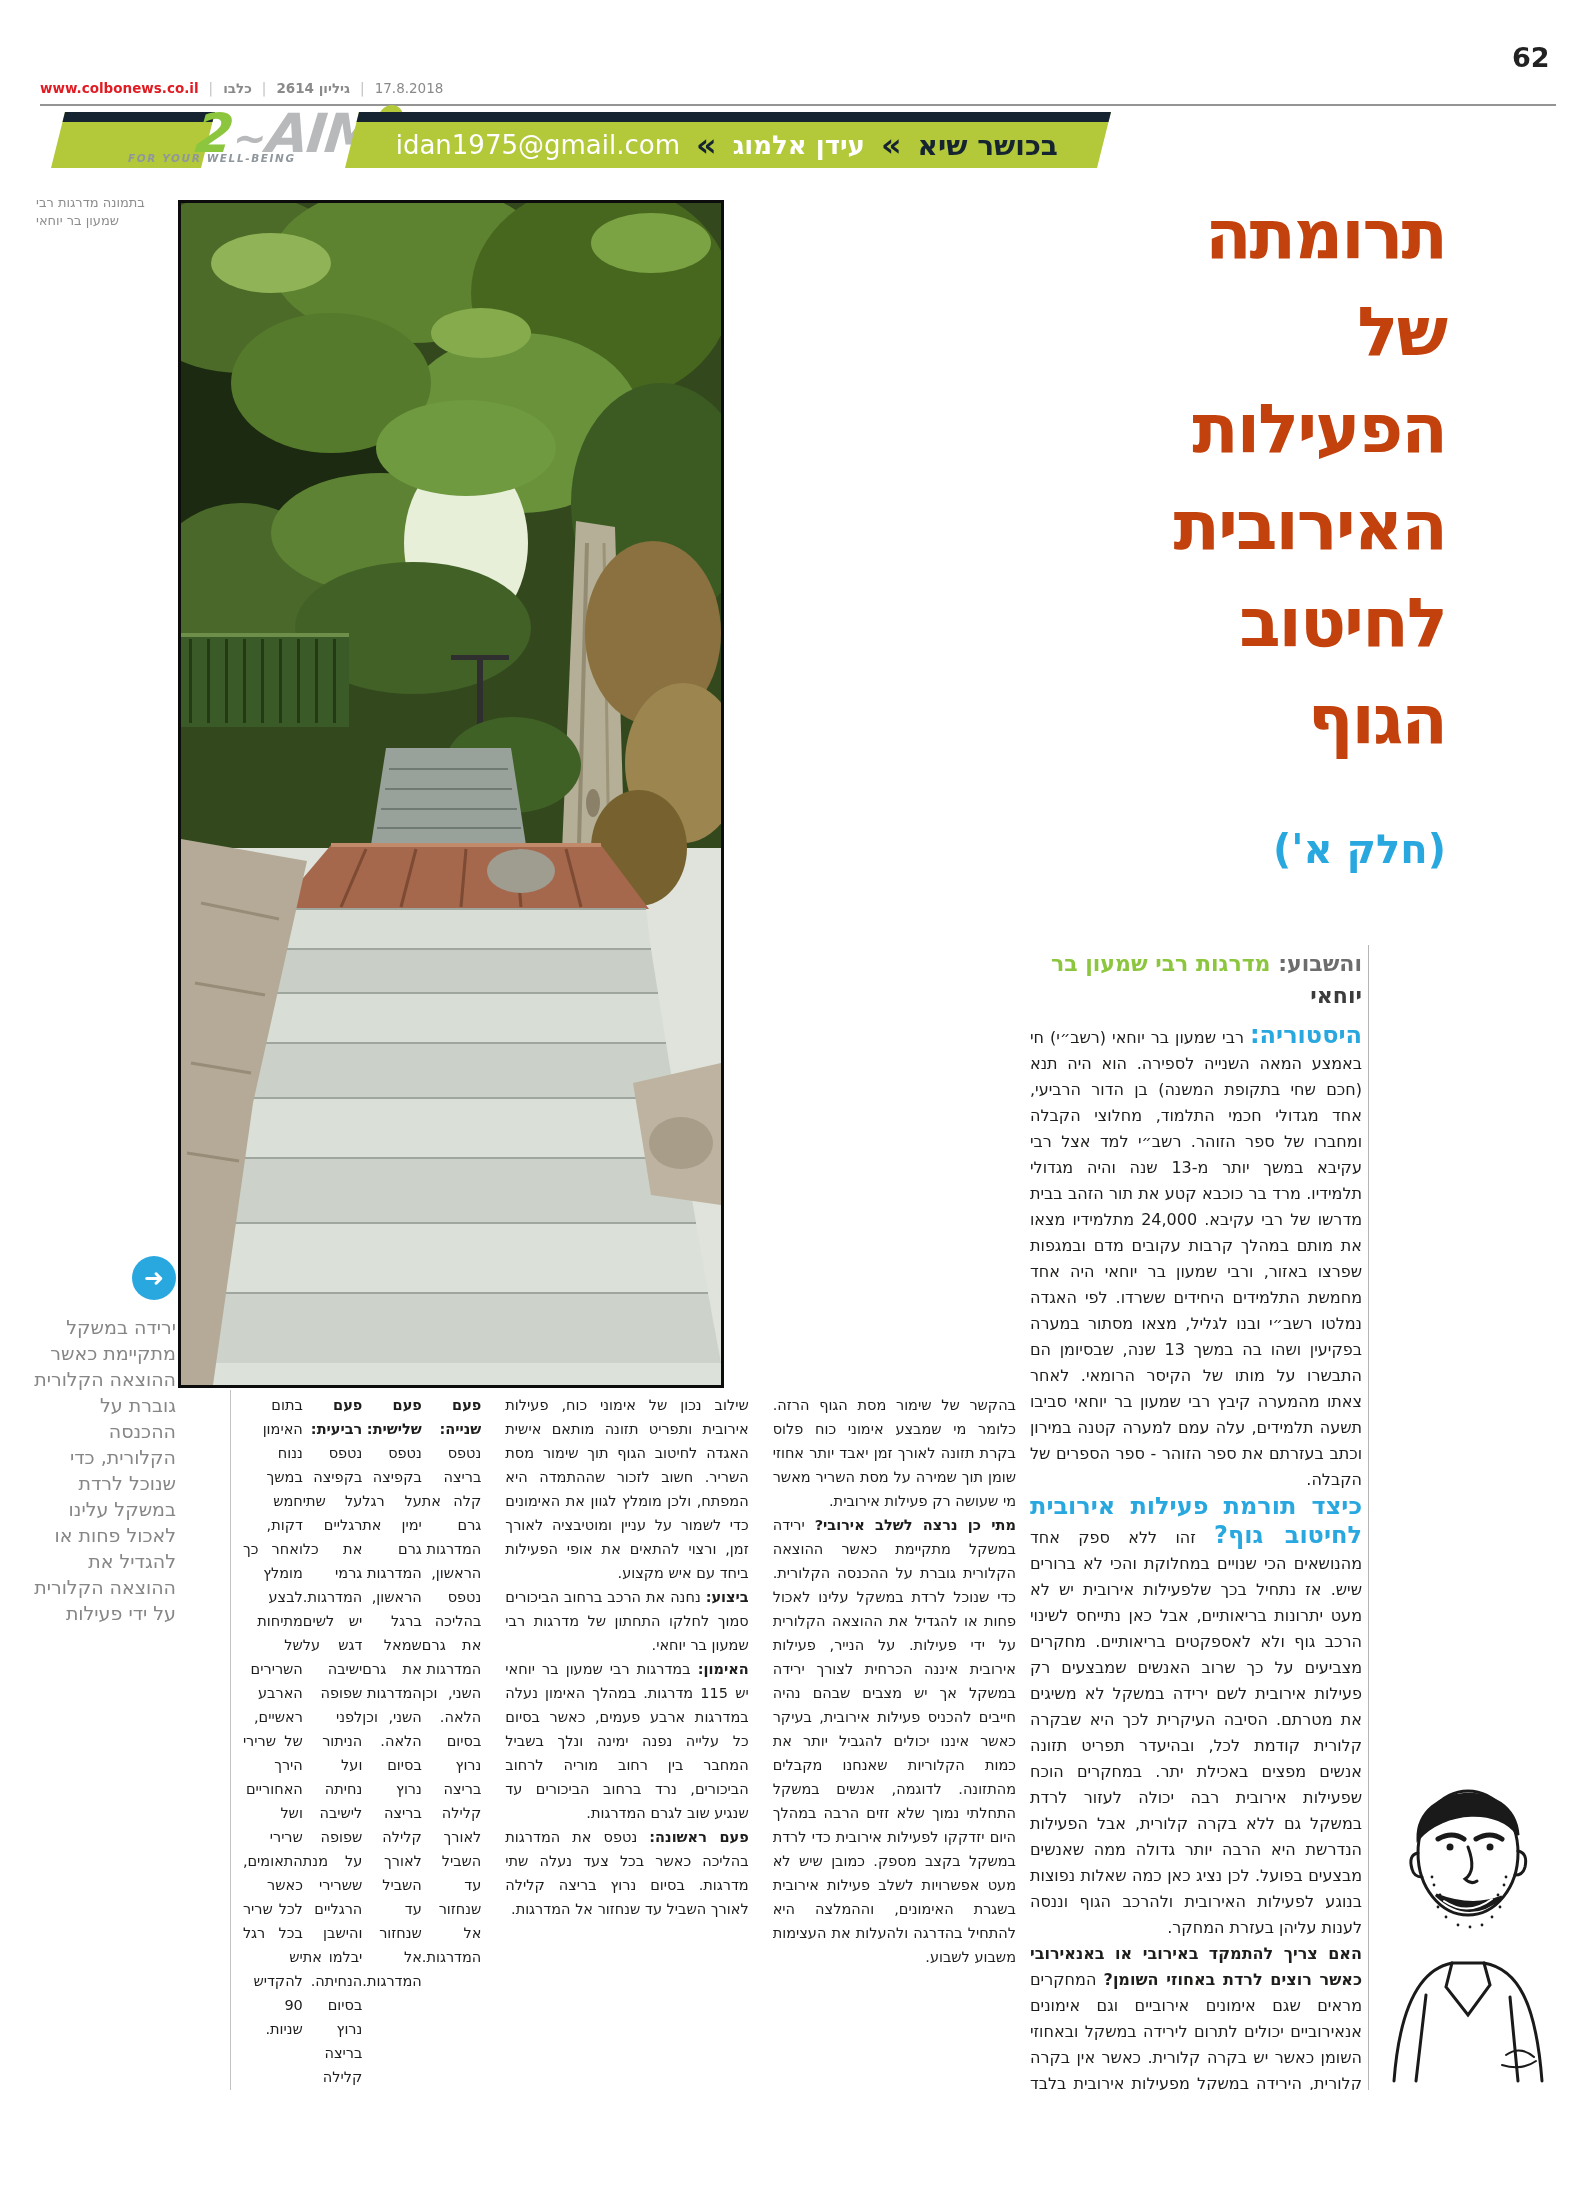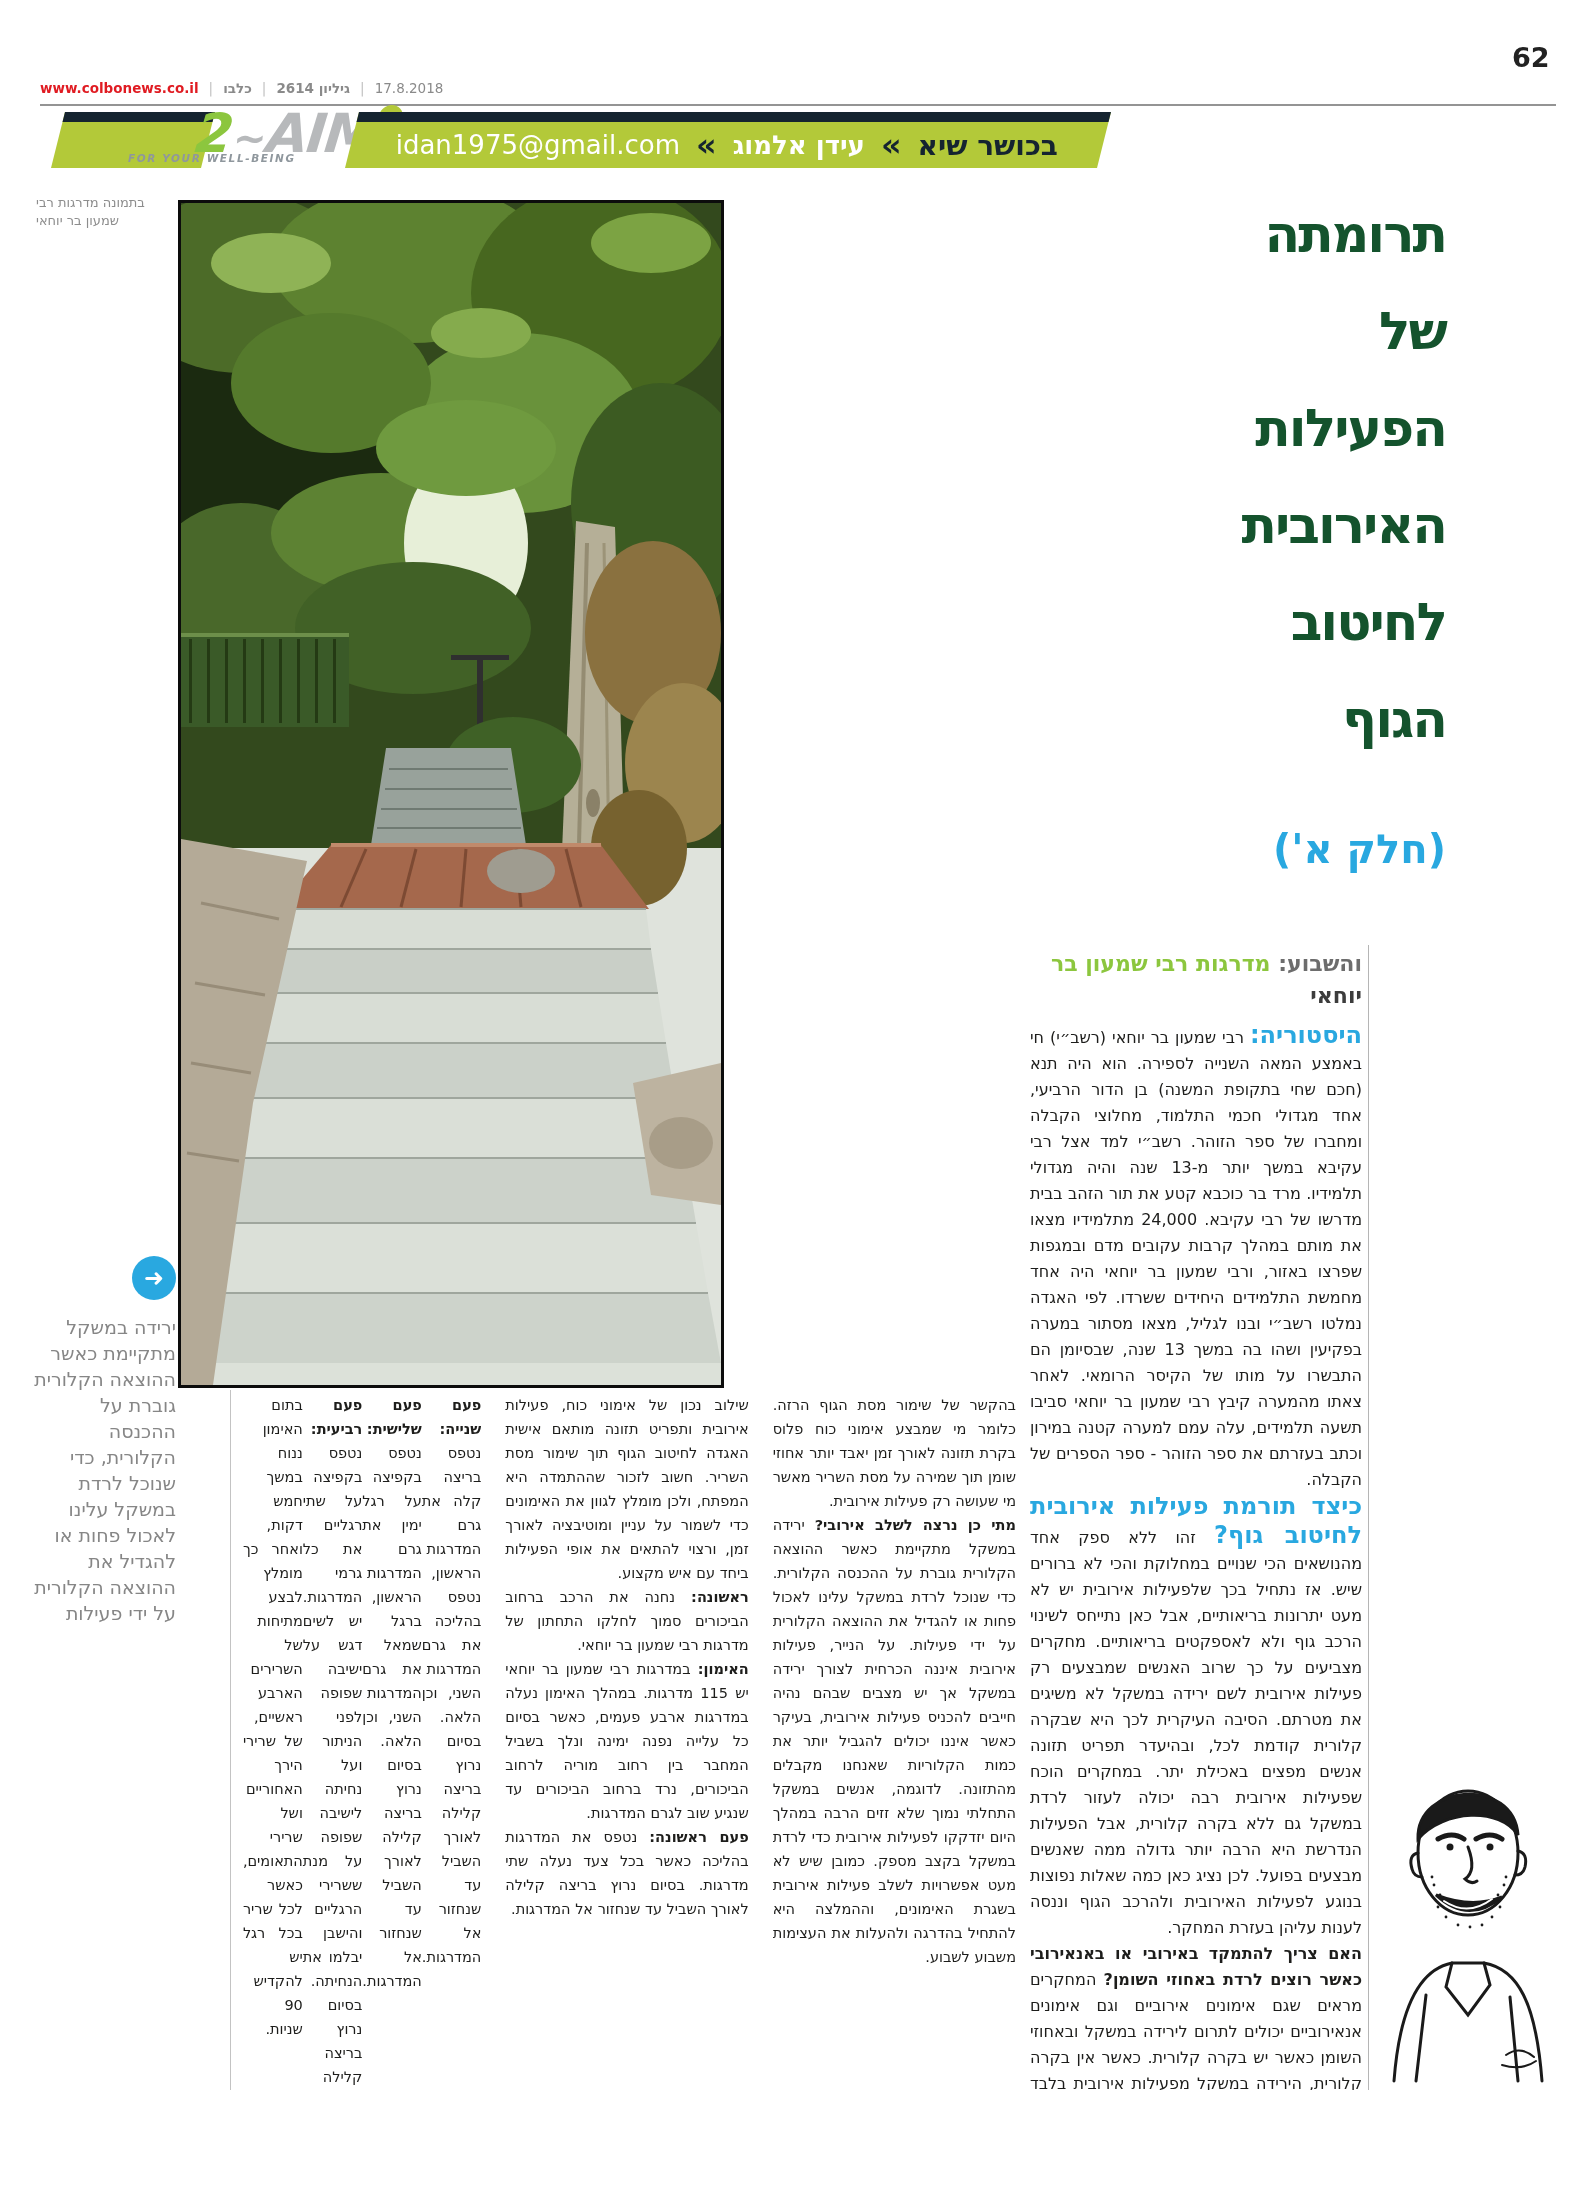--- a/index.html
+++ b/index.html
@@ -33,21 +33,21 @@
   .tagline{position:absolute;left:128px;top:152px;width:220px;color:#8f979d;font-size:10.5px;
            font-weight:700;letter-spacing:1.6px;font-style:italic;}
   
   .photo{position:absolute;left:178px;top:200px;width:540px;height:1182px;border:3px solid #0c0c0c;
          box-sizing:content-box;background:#dfe3dc;}
   .photo svg{display:block;}
   .caption{position:absolute;left:36px;top:194px;width:132px;font-size:13px;line-height:18px;
            color:#8d8d8d;text-align:left;direction:rtl;}
   
   .headline{position:absolute;left:1128px;top:186px;width:318px;text-align:right;direction:rtl;}
-  .headline .hl{color:#14532d;font-size:52px;line-height:97px;font-weight:800;letter-spacing:-2px;}
+  .headline .hl{color:#c2410c;font-size:68px;line-height:97px;font-weight:800;letter-spacing:-2px;}
   .headline .part{margin-top:58px;color:#29a8e0;font-size:40px;line-height:46px;font-weight:800;}
   
   .rtl{direction:rtl;font-weight:bold;}
   .main-col{position:absolute;left:1030px;top:948px;width:332px;height:1142px;overflow:hidden;
             direction:rtl;text-align:justify;font-size:16px;line-height:26px;}
   .week{font-size:22px;line-height:32px;font-weight:800;margin-bottom:10px;text-align:right;}
   .week .wl{color:#6d6d6d;}
   .week .wg{color:#8cc63e;}
   .week .wd{color:#3c3c3c;}
   .para{margin:0;}
@@ -220,21 +220,21 @@
     <p class="para"><span class="lead lead-dark">האם צריך להתמקד באירובי או באנאירובי כאשר רוצים לרדת באחוזי השומן?</span> <span>המחקרים מראים שגם אימונים אירוביים וגם אימונים אנאירוביים יכולים לתרום לירידה במשקל ובאחוזי השומן כאשר יש בקרה קלורית. כאשר אין בקרה קלורית, הירידה במשקל מפעילות אירובית בלבד יכולה להגיע עד לשלושה ק״ג במשך 6-12 חודשים. מנגד, כאשר יש בקרה קלורית, פעילות אירובית מסייעת לירידה של כשני ק״ג במסת השומן. עם זאת אנחנו רואים שההבדלים בירידה באחוזי השומן בעת שילוב של אימוני כוח ותפריט תזונה אל מול אירובי ותפריט תזונה הם לא דרמטיים בהקשר של ירידה במסת השומן, אבל הם דרמטיים מאוד</span></p>
   </div>
 
   <div class="bottom-cols">
     <div class="bcol">
       <p class="para"><span>בהקשר של שימור מסת הגוף הרזה. כלומר מי שמבצע אימוני כוח פלוס בקרת תזונה לאורך זמן יאבד יותר אחוזי שומן תוך שמירה על מסת השריר מאשר מי שעושה רק פעילות אירובית.</span></p>
       <p class="para"><span class="lead lead-dark">מתי כן נרצה לשלב אירובי?</span> <span>ירידה במשקל מתקיימת כאשר ההוצאה הקלורית גוברת על ההכנסה הקלורית. כדי שנוכל לרדת במשקל עלינו לאכול פחות או להגדיל את ההוצאה הקלורית על ידי פעילות. על הנייר, פעילות אירובית איננה הכרחית לצורך ירידה במשקל אך יש מצבים שבהם נהיה חייבים להכניס פעילות אירובית, בעיקר כאשר איננו יכולים להגביל יותר את כמות הקלוריות שאנחנו מקבלים מהתזונה. לדוגמה, אנשים במשקל התחלתי נמוך שלא זזים הרבה במהלך היום יזדקקו לפעילות אירובית כדי לרדת במשקל בקצב מספק. כמובן שיש לא מעט אפשרויות לשלב פעילות אירובית בשגרת האימונים, וההמלצה היא להתחיל בהדרגה ולהעלות את העצימות משבוע לשבוע.</span></p>
     </div>
     <div class="bcol">
       <p class="para"><span>שילוב נכון של אימוני כוח, פעילות אירובית ותפריט תזונה מותאם אישית האגדה לחיטוב הגוף תוך שימור מסת השריר. חשוב לזכור שההתמדה היא המפתח, ולכן מומלץ לגוון את האימונים כדי לשמור על עניין ומוטיבציה לאורך זמן, ורצוי להתאים את אופי הפעילות ביחד עם איש מקצוע.</span></p>
-      <p class="para"><span class="lead lead-dark">ראשונה:</span> <span>נחנה את הרכב ברחוב הביכורים סמוך לחלקו התחתון של מדרגות רבי שמעון בר יוחאי.</span></p>
+      <p class="para"><span class="lead lead-dark">ביצוע:</span> <span>נחנה את הרכב ברחוב הביכורים סמוך לחלקו התחתון של מדרגות רבי שמעון בר יוחאי.</span></p>
       <p class="para"><span class="lead lead-dark">האימון:</span> <span>במדרגות רבי שמעון בר יוחאי יש 115 מדרגות. במהלך האימון נעלה במדרגות ארבע פעמים, כאשר בסיום כל עלייה נפנה ימינה ונלך בשביל המחבר בין רחוב מוריה לרחוב הביכורים, נרד ברחוב הביכורים עד שנגיע שוב לגרם המדרגות.</span></p>
       <p class="para"><span class="lead lead-dark">פעם ראשונה:</span> <span>נטפס את המדרגות בהליכה כאשר בכל צעד נעלה שתי מדרגות. בסיום נרוץ בריצה קלילה לאורך השביל עד שנחזור אל המדרגות.</span></p>
     </div>
     <div class="bcol cola">
       <p class="para"><span class="lead lead-dark">פעם שנייה:</span> <span>נטפס בריצה קלה את גרם המדרגות הראשון, נטפס בהליכה את גרם המדרגות השני, וכן הלאה. בסיום נרוץ בריצה קלילה לאורך השביל עד שנחזור אל המדרגות.</span></p>
       <p class="para"><span class="lead lead-dark">פעם שלישית:</span> <span>נטפס בקפיצה על רגל ימין את גרם המדרגות הראשון, ברגל שמאל את גרם המדרגות השני, וכן הלאה. בסיום נרוץ בריצה קלילה לאורך השביל עד שנחזור אל המדרגות.</span></p>
       <p class="para"><span class="lead lead-dark">פעם רביעית:</span> <span>נטפס בקפיצה על שתי רגליים את כל גרמי המדרגות. יש לשים דגש על ישיבה שפופה לפני הניתור ועל נחיתה לישיבה שפופה על מנת ששרירי הרגליים והישבן יבלמו את הנחיתה. בסיום נרוץ בריצה קלילה לאורך השביל עד שנחזור אל המדרגות.</span></p>
       <p class="para"><span>בתום האימון ננוח במשך חמש דקות, ואחר כך מומלץ לבצע מתיחות של השרירים הארבע ראשיים, של שרירי הירך האחוריים ושל שרירי התאומים, כאשר לכל שריר בכל רגל יש להקדיש 90 שניות.</span></p>
       <div class="dots"><span class="dot-teal">●</span><span class="dot-green">●</span><span class="dot-teal">●</span></div>
       <p class="para"><span>אז כל מה שצריך זה ללבוש את בגדי הספורט, לקרוא את הטור, לצלם את עצמכם בעת ביצוע האימון, להעלות את התמונה בדפי הפייסבוק </span><span class="hl-darkq">״כלבו - חיפה והצפון״</span><span> או </span><span class="hl-blue">״סטודיו 2aim״</span><span>, ולהיכנס להגרלה שהפרס שלה הוא שבועיים של אימונים אצלי בסטודיו.</span></p>

